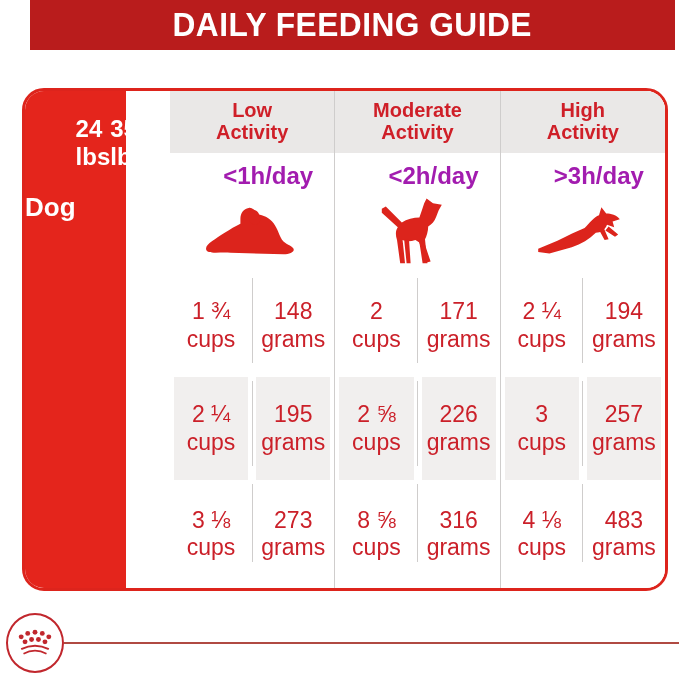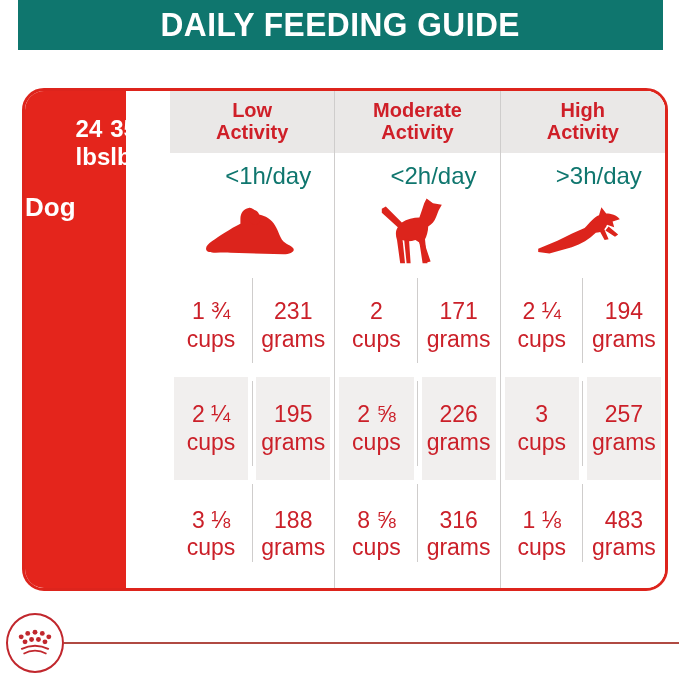--- a/index.html
+++ b/index.html
@@ -4,22 +4,22 @@
 <style>
   * { margin:0; padding:0; box-sizing:border-box; }
   html,body { background:#ffffff; }
   body {
     width:679px; height:676px;
     font-family:"Liberation Sans", sans-serif;
     position:relative; overflow:hidden;
   }
   
   .banner {
-    position:absolute; left:18px; top:0; width:645px; height:50px;
-    background:#0f766e;
+    position:absolute; left:30px; top:0; width:645px; height:50px;
+    background:#b91c1c;
     display:flex; align-items:center; justify-content:center;
   }
   .banner h1 {
     color:#ffffff; font-size:33px; font-weight:bold; letter-spacing:.5px;
     transform:scaleX(.96); white-space:nowrap;
   }
   
   .guide {
     position:absolute; left:22px; top:88px; width:646px; height:503px;
     border:3px solid #dd241c; border-radius:22px; overflow:hidden;
@@ -40,21 +40,21 @@
   
   .grid { flex:1; display:flex;padding-left:44px; }
   .acol { flex:1; display:flex; flex-direction:column; background:#fff; }
   .acol + .acol { border-left:1px solid #cfcdcc; }
   .ahead {
     height:62px; background:#eae8e7; color:#cf1f28;
     display:flex; flex-direction:column; align-items:center; justify-content:center;
     font-weight:bold; font-size:20px; line-height:1.08; text-align:center;
   }
   .icell { height:121px; display:flex; flex-direction:column; align-items:center; }
-  .dur { margin-top:9px; color:#0f766e; font-weight:normal; font-size:24px;margin-left:32px; }
+  .dur { margin-top:9px; color:#a21caf; font-weight:bold; font-size:24px;margin-left:32px; }
   .dogsvg { flex:1; display:flex; align-items:center; justify-content:center; width:100%; }
   .dogsvg svg { display:block; }
   
   .drow { height:103px; display:flex; }
   .drow.last { height:108px; }
   .sub { flex:1; position:relative; display:flex; align-items:center; justify-content:center; }
   .sub + .sub::before {
     content:""; position:absolute; left:-0.5px; top:4px; bottom:14px; width:1px; background:#cfcdcc;
   }
   .drow.last .sub + .sub::before { bottom:26px; }
@@ -112,21 +112,21 @@
       </div>
       <div class="drow">
         <div class="sub">
           <div class="blk">
               <span>1 ¾</span>
               <span>cups</span>
             </div>
         </div>
         <div class="sub">
           <div class="blk">
-              <span>231</span>
+              <span>148</span>
               <span>grams</span>
             </div>
         </div>
       </div>
       <div class="drow gray">
         <div class="sub">
           <div class="blk">
               <span>2 ¼</span>
               <span>cups</span>
             </div>
@@ -140,21 +140,21 @@
       </div>
       <div class="drow last">
         <div class="sub">
           <div class="blk">
               <span>3 ⅛</span>
               <span>cups</span>
             </div>
         </div>
         <div class="sub">
           <div class="blk">
-              <span>188</span>
+              <span>273</span>
               <span>grams</span>
             </div>
         </div>
       </div>
     </div>
 
     <div class="acol">
       <div class="ahead">
         <span>Moderate</span>
         <span>Activity</span>
@@ -250,21 +250,21 @@
         <div class="sub">
           <div class="blk">
               <span>257</span>
               <span>grams</span>
             </div>
         </div>
       </div>
       <div class="drow last">
         <div class="sub">
           <div class="blk">
-              <span>1 ⅛</span>
+              <span>4 ⅛</span>
               <span>cups</span>
             </div>
         </div>
         <div class="sub">
           <div class="blk">
               <span>483</span>
               <span>grams</span>
             </div>
         </div>
       </div>

